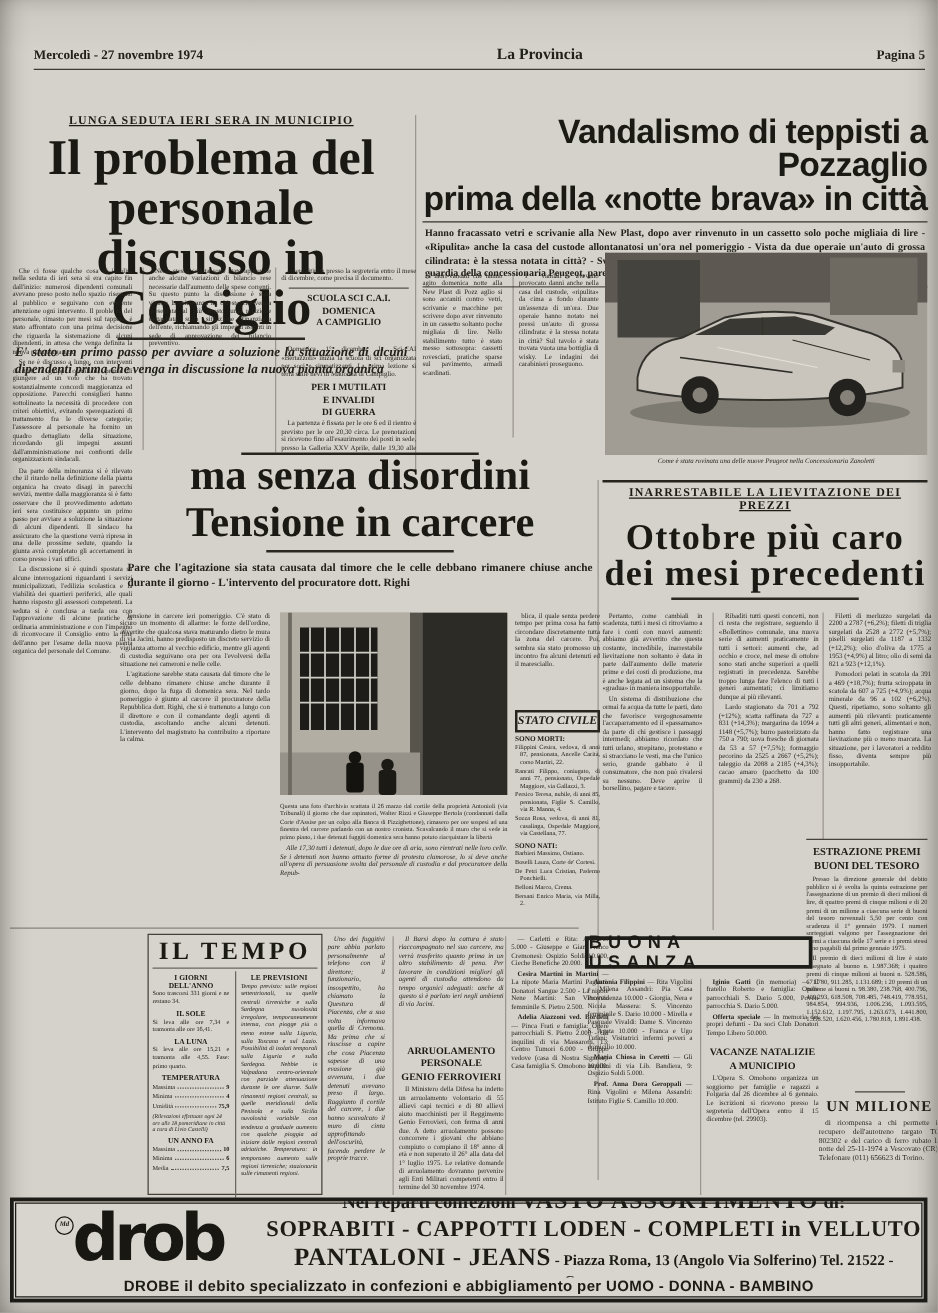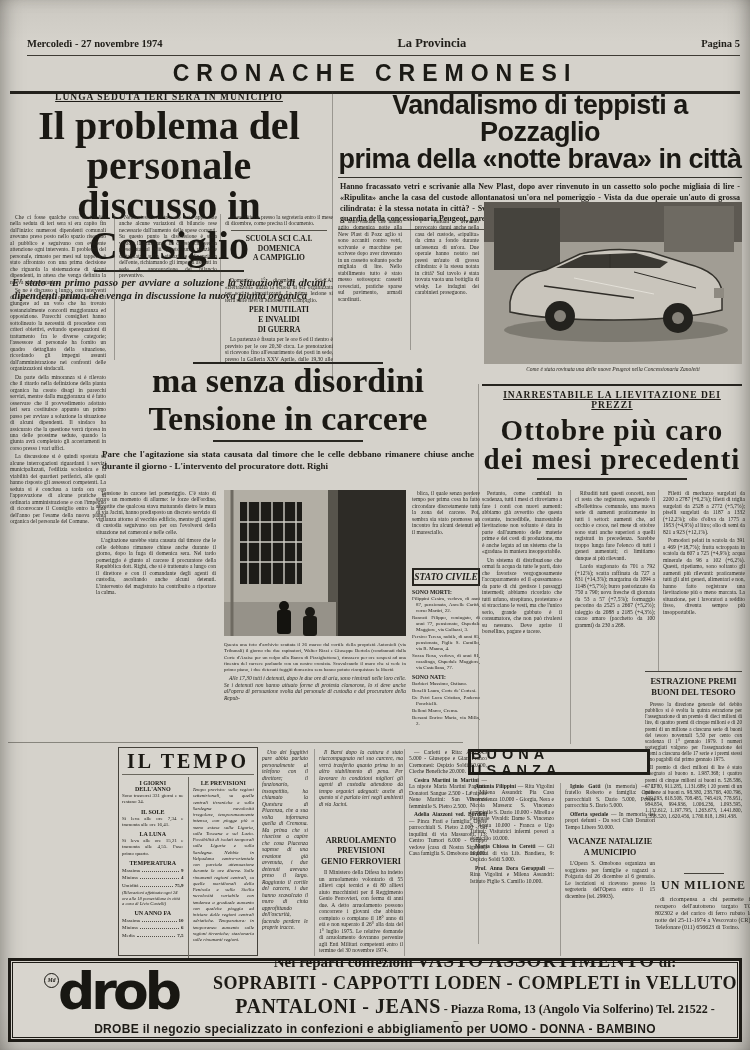--- a/index.html
+++ b/index.html
@@ -20,21 +20,21 @@
   
   .col{font-size:5.5px;line-height:1.18;text-align:justify;color:#27251f;overflow:hidden;}
   .col p{margin:0 0 2px 0;text-indent:5px;}
   .it{font-style:italic;}
   .rl{border-left:1px solid rgba(58,55,48,.38);padding-left:4px;}
   
   .kick{font:bold 9.5px "Liberation Serif",serif;letter-spacing:1px;text-align:center;color:#1d1b16;}
   .kickbar{width:190px;height:2px;background:#26241f;margin:2px auto 0;}
   .hl{font-weight:bold;text-align:center;color:#1b1914;line-height:1.0;}
   .hl-municipio{font-family:"Liberation Serif",serif;font-size:40px;}
-  .hl-vand{font-family:"Liberation Sans",sans-serif;font-size:27px;letter-spacing:-.5px;}
+  .hl-vand{font-family:"Liberation Sans",sans-serif;font-size:27px;letter-spacing:-.5px;text-align:right;}
   .hl-tens{font-family:"Liberation Serif",serif;font-size:34px;}
   .hl-otto{font-family:"Liberation Serif",serif;font-size:29px;letter-spacing:1px;}
   .shortrule{width:150px;height:2px;background:#2a2822;margin:4px auto;}
   .deck-muni{font:bold italic 10.5px "Liberation Serif",serif;text-align:justify;line-height:1.25;}
   .deck-vand{font:bold 8px "Liberation Serif",serif;text-align:justify;line-height:1.35;
              border-top:1.5px solid #35332c;border-bottom:1px solid #55524a;padding:4px 2px;}
   .deck-tens{font:bold 9px "Liberation Serif",serif;text-align:justify;line-height:1.35;padding:2px 6px 0;}
   
   .bh{font:bold 7.5px "Liberation Serif",serif;text-align:center;line-height:1.3;color:#1d1b16;}
   .brule{height:1px;background:#55524a;margin:3px 6px;}
@@ -83,23 +83,20 @@
 </style>
 </head>
 <body>
 
 <div class="page">
 
   <div class="masthead">
     <span class="mh-date">Mercoledì - 27 novembre 1974</span>
     <span class="mh-title">La Provincia</span>
     <span class="mh-page">Pagina 5</span>
-  </div>
-  <div class="banner">
-    <span>CRONACHE CREMONESI</span>
   </div>
 
   <div class="main">
 
     <section class="abs" style="left:0;top:0;width:322px;">
       <div class="kick" style="text-decoration:underline;">LUNGA SEDUTA IERI SERA IN MUNICIPIO</div>
       <div class="hl hl-municipio" style="margin-top:4px;">Il problema del personale</div>
       <div class="hl hl-municipio">discusso in Consiglio</div>
       <div class="shortrule"></div>
       <div class="deck-muni" style="padding:0 4px;">E' stato un primo passo per avviare a soluzione la situazione di alcuni dipendenti prima che venga in discussione la nuova pianta organica</div>
@@ -312,21 +309,21 @@
 
     <div class="col abs it" style="left:254px;top:657px;width:46px;height:207px;">
       <p>Uno dei fuggitivi pare abbia parlato personalmente al telefono con il direttore; il funzionario, insospettito, ha chiamato la Questura di Piacenza, che a sua volta informava quella di Cremona. Ma prima che si riuscisse a capire che cosa Piacenza sapesse di una evasione già avvenuta, i due detenuti avevano preso il largo. Raggiunto il cortile del carcere, i due hanno scavalcato il muro di cinta approfittando dell'oscurità, facendo perdere le proprie tracce.</p>
     </div>
 
     <div class="abs rl" style="left:306px;top:657px;width:84px;height:207px;overflow:hidden;">
       <div class="col it" style="height:84px;">
         <p>Il Barsi dopo la cattura è stato riaccompagnato nel suo carcere, ma verrà trasferito quanto prima in un altro stabilimento di pena. Per lavorare in condizioni migliori gli agenti di custodia attendono da tempo organici adeguati: anche di questo si è parlato ieri negli ambienti di via Jacini.</p>
       </div>
       <div class="bh" style="font-size:8px;margin-top:3px;">ARRUOLAMENTO</div>
-      <div class="bh" style="font-size:8px;">PREVISIONI</div>
+      <div class="bh" style="font-size:8px;">PERSONALE</div>
       <div class="bh" style="font-size:8px;margin-bottom:2px;">GENIO FERROVIERI</div>
       <div class="col" style="height:84px;">
         <p>Il Ministero della Difesa ha indetto un arruolamento volontario di 55 allievi capi tecnici e di 80 allievi aiuto macchinisti per il Reggimento Genio Ferrovieri, con ferma di anni due. A detto arruolamento possono concorrere i giovani che abbiano compiuto o compiano il 18° anno di età e non superato il 26° alla data del 1° luglio 1975. Le relative domande di arruolamento dovranno pervenire agli Enti Militari competenti entro il termine del 30 novembre 1974.</p>
       </div>
     </div>
 
     <div class="bu-banner abs" style="left:460px;top:657px;width:182px;height:26px;box-sizing:border-box;">
       <span>BUONA USANZA</span>
     </div>
 
@@ -376,16 +373,16 @@
           <span class="big">VASTO ASSORTIMENTO</span>
           <span>di:</span>
         </div>
         <div class="ad-l2">SOPRABITI - CAPPOTTI LODEN - COMPLETI in VELLUTO</div>
         <div class="ad-l3">
           <span class="big">PANTALONI - JEANS</span>
           <span>- Piazza Roma, 13 (Angolo Via Solferino) Tel. 21522 - Cremona</span>
         </div>
       </div>
     </div>
-    <div class="ad-strip">DROBE il negozio specializzato in confezioni e abbigliamento per UOMO - DONNA - BAMBINO</div>
+    <div class="ad-strip">DROBE il debito specializzato in confezioni e abbigliamento per UOMO - DONNA - BAMBINO</div>
   </div>
 
 </div>
 
 </body></html>

